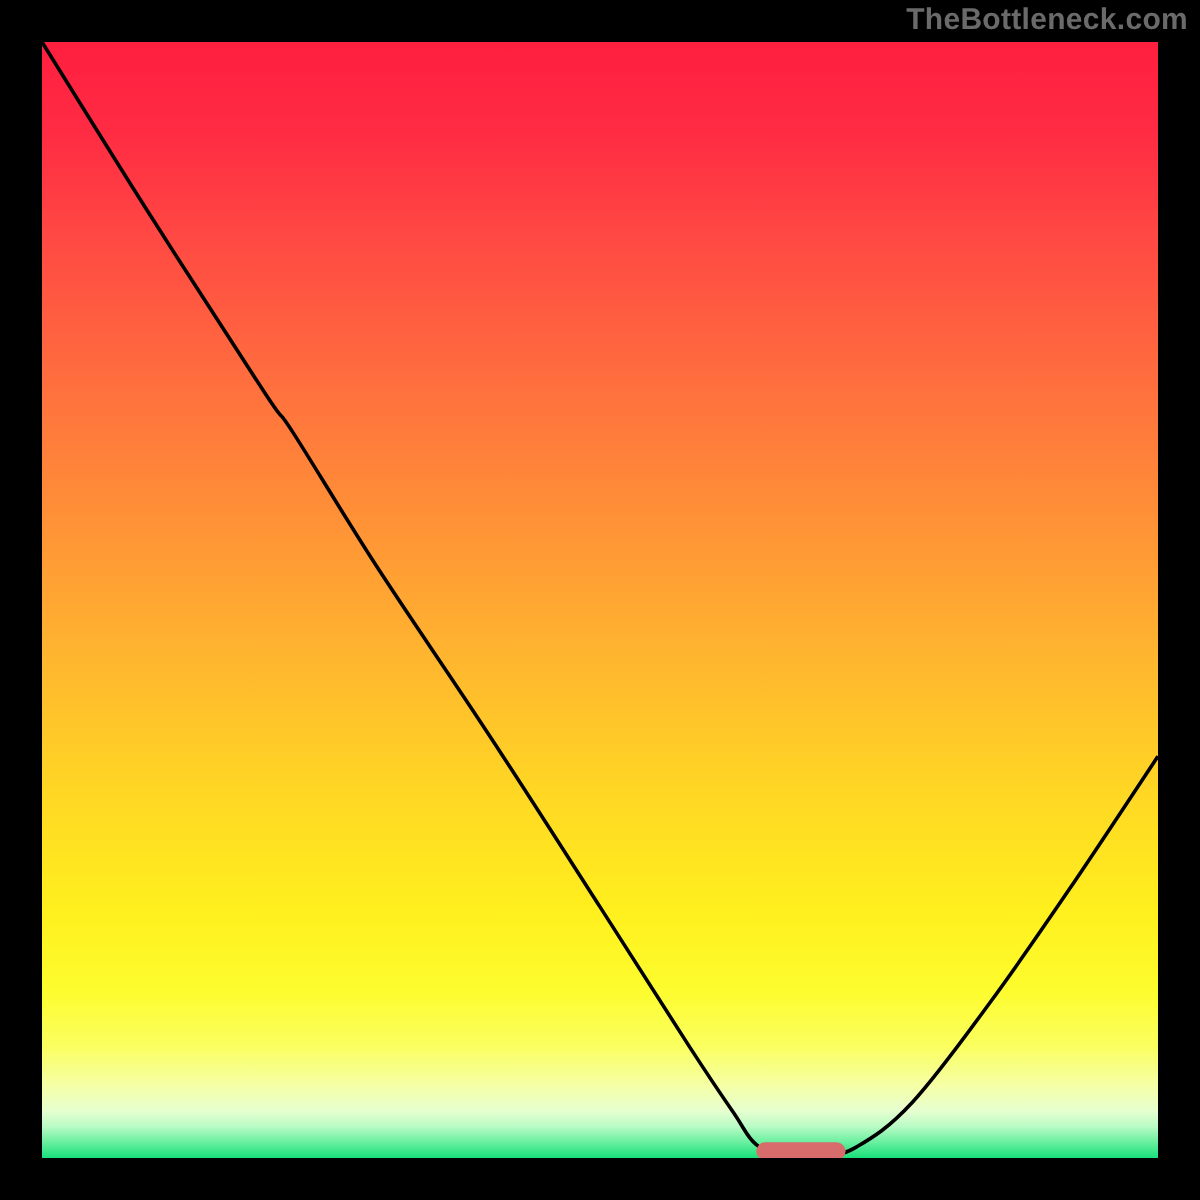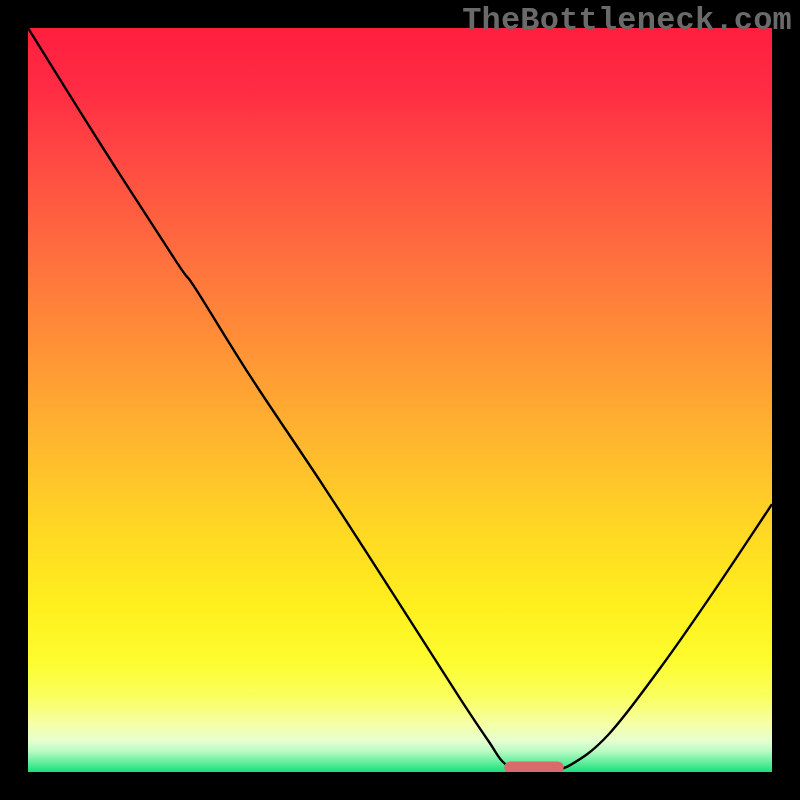--- a/index.html
+++ b/index.html
@@ -15,22 +15,22 @@
     width: 800px;
     height: 800px;
   }
   svg {
     display: block;
   }
   .watermark {
     position: absolute;
     top: 2px;
     right: 8px;
-    font-family: Liberation Mono, monospace;
-    font-size: 32px;
+    font-family: Liberation Sans, sans-serif;
+    font-size: 20px;
     font-weight: 600;
     color: #6a6a6a;
     letter-spacing: 0.2px;
   }
 </style>
 </head>
 <body>
 
 <div class="chart-wrapper">
 

